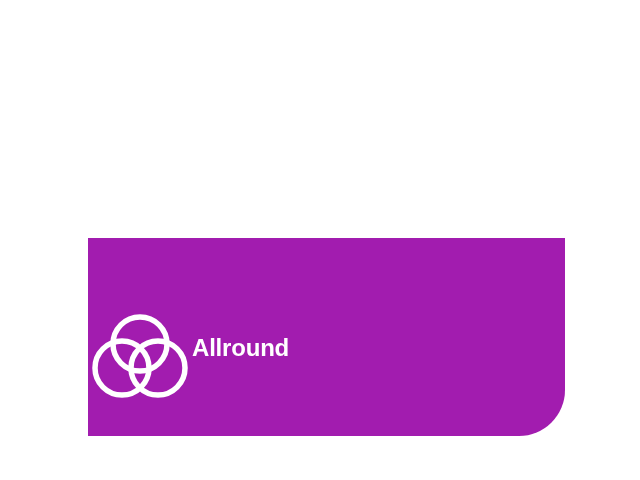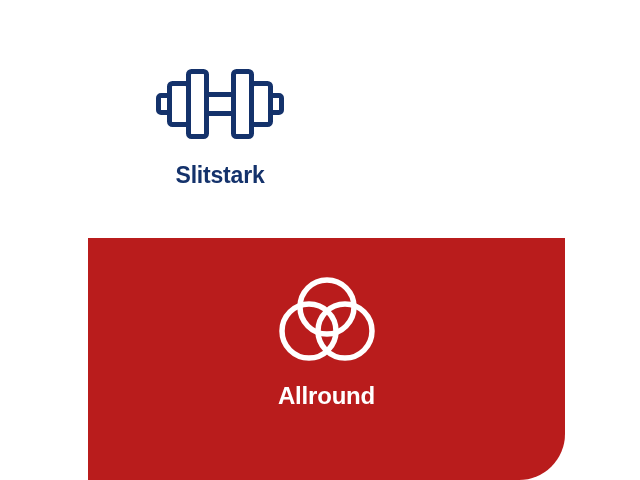--- a/index.html
+++ b/index.html
@@ -53,25 +53,25 @@
     white-space: nowrap;
     line-height: 1;
   }
 
   
   #allround-panel {
     position: absolute;
     left: 88px;
     top: 238px;
     width: 477px;
-    height: 242px;
-    background: #b91c1c;
+    height: 198px;
+    background: #a21caf;
     border-radius: 0 0 46px 0;
     display: flex;
-    flex-direction: column;
+    flex-direction: row;
     align-items: center;
     justify-content: flex-start;
   }
 
   #allround-icon-wrap {
     margin-top: 38px;
     height: 86px;
     display: flex;
     align-items: center;
     justify-content: center;
@@ -85,45 +85,20 @@
     color: #ffffff;
     line-height: 1;
     white-space: nowrap;
   }
 </style>
 </head>
 <body>
 
 <div id="stage">
 
-  <div class="feature" id="feature-durable">
-
-    <div class="feature-icon">
-      <svg width="130" height="76" viewBox="0 0 130 76" aria-hidden="true">
-        <g fill="none" stroke="#14326B" stroke-width="5" stroke-linejoin="round" stroke-linecap="round">
-
-          <rect x="3.5" y="29.5" width="11" height="17" rx="2.5"></rect>
-
-          <rect x="14.5" y="17.5" width="19" height="41" rx="3"></rect>
-
-          <rect x="33.5" y="5.5" width="18" height="65" rx="3"></rect>
-
-          <rect x="78.5" y="5.5" width="18" height="65" rx="3"></rect>
-
-          <rect x="96.5" y="17.5" width="19" height="41" rx="3"></rect>
-
-          <rect x="115.5" y="29.5" width="11" height="17" rx="2.5"></rect>
-
-          <rect x="51.5" y="28.5" width="27" height="19"></rect>
-        </g>
-      </svg>
-    </div>
-
-    <div class="feature-label">Slitstark</div>
-  </div>
 
 
   <div id="allround-panel">
 
     <div id="allround-icon-wrap">
       <svg width="104" height="86" viewBox="0 0 104 86" aria-hidden="true">
         <g fill="none" stroke="#ffffff" stroke-width="5.5">
 
           <circle cx="52" cy="31" r="27"></circle>
 

